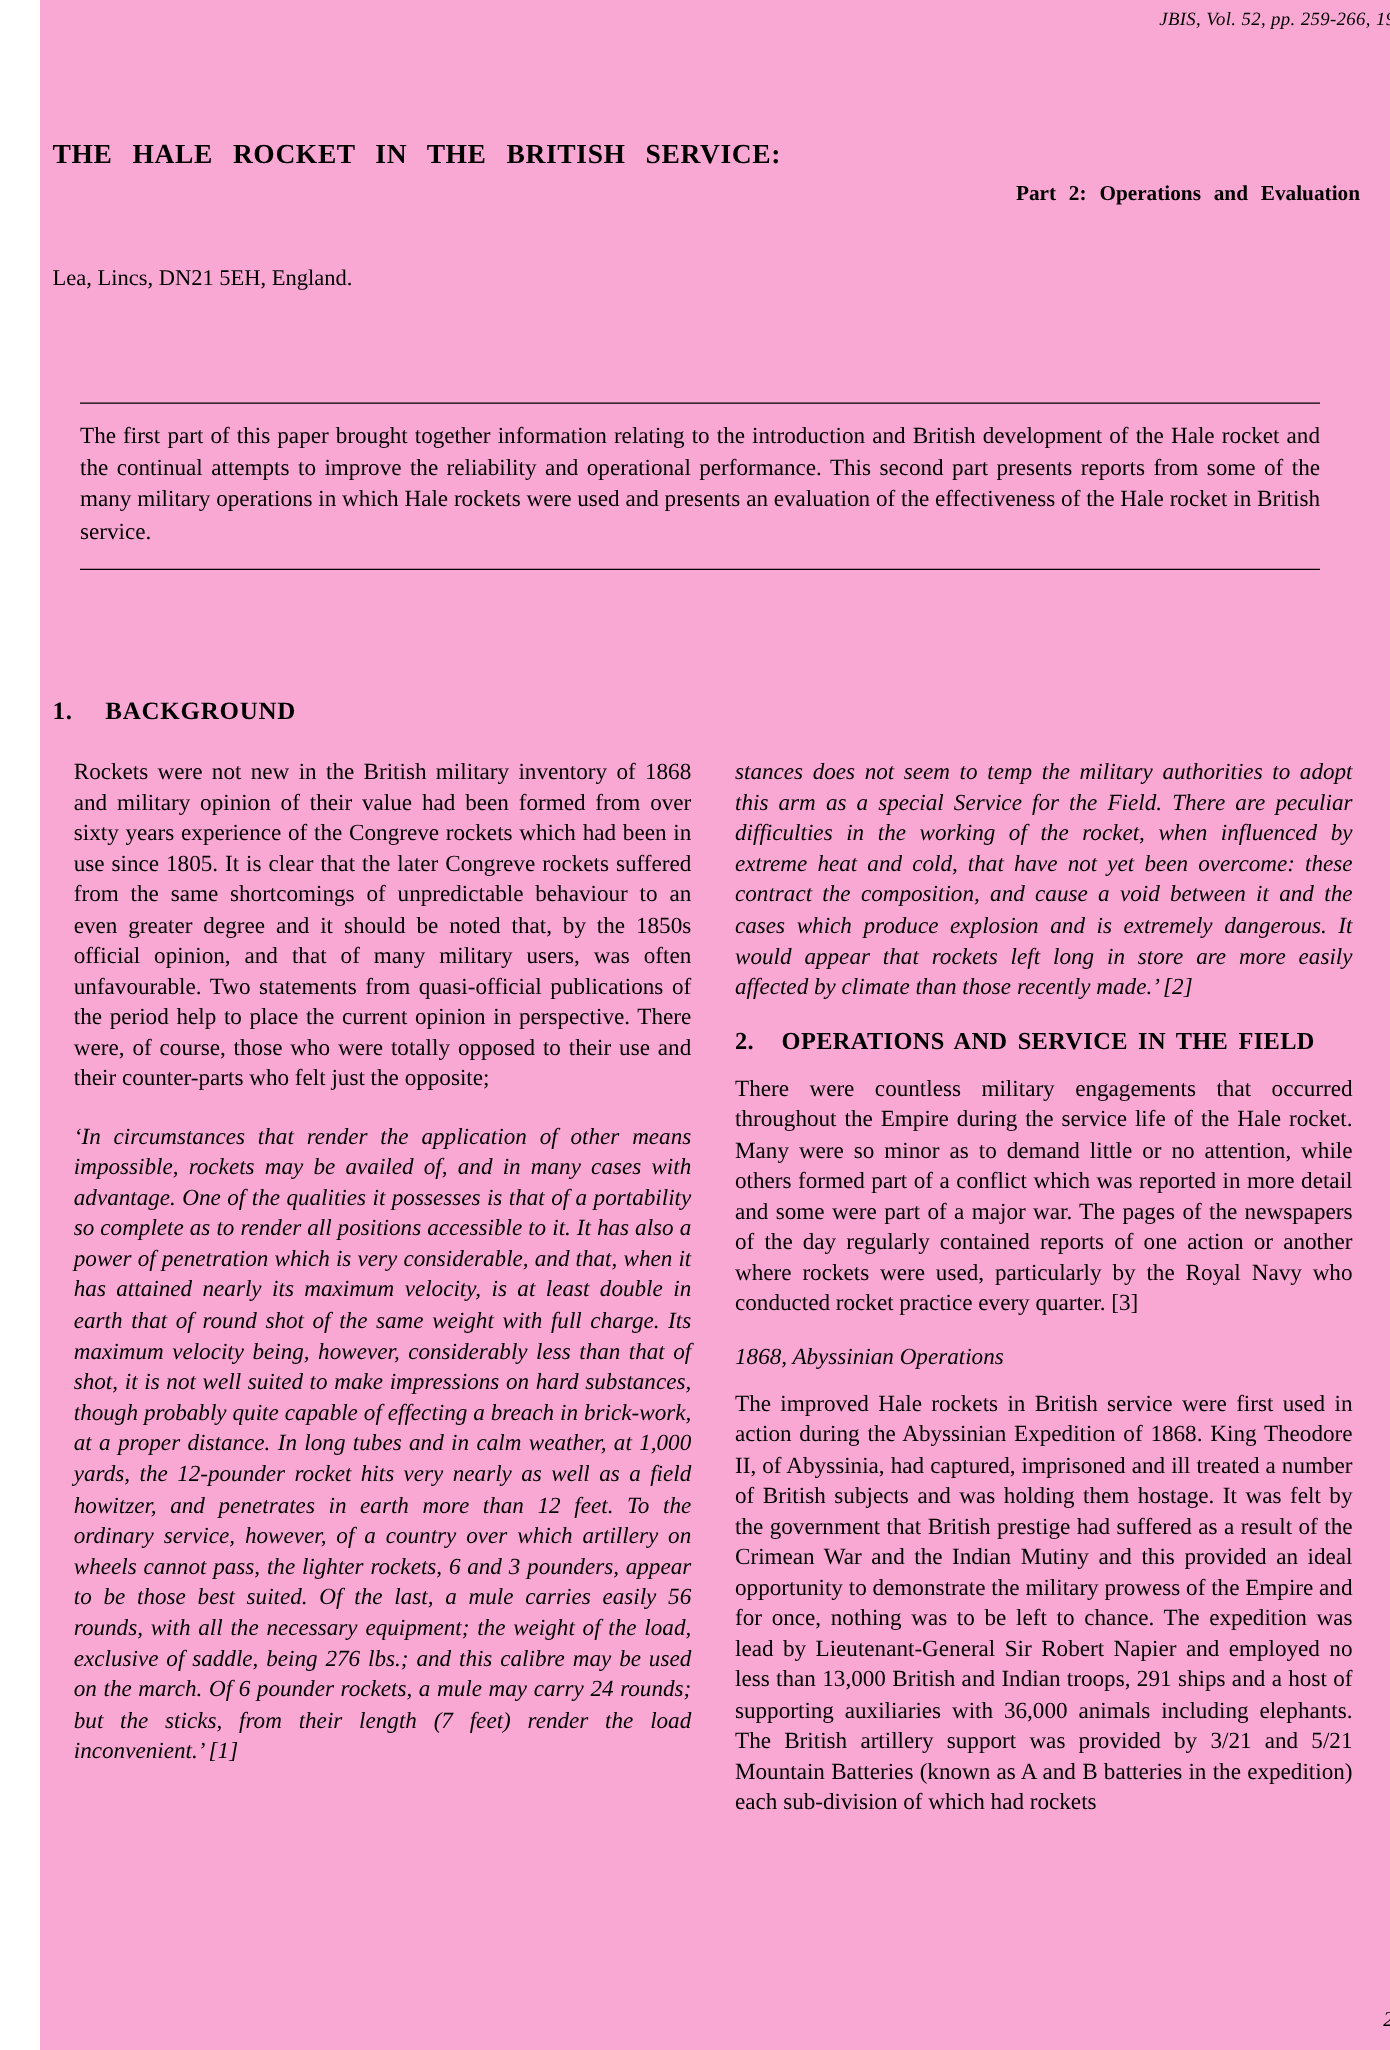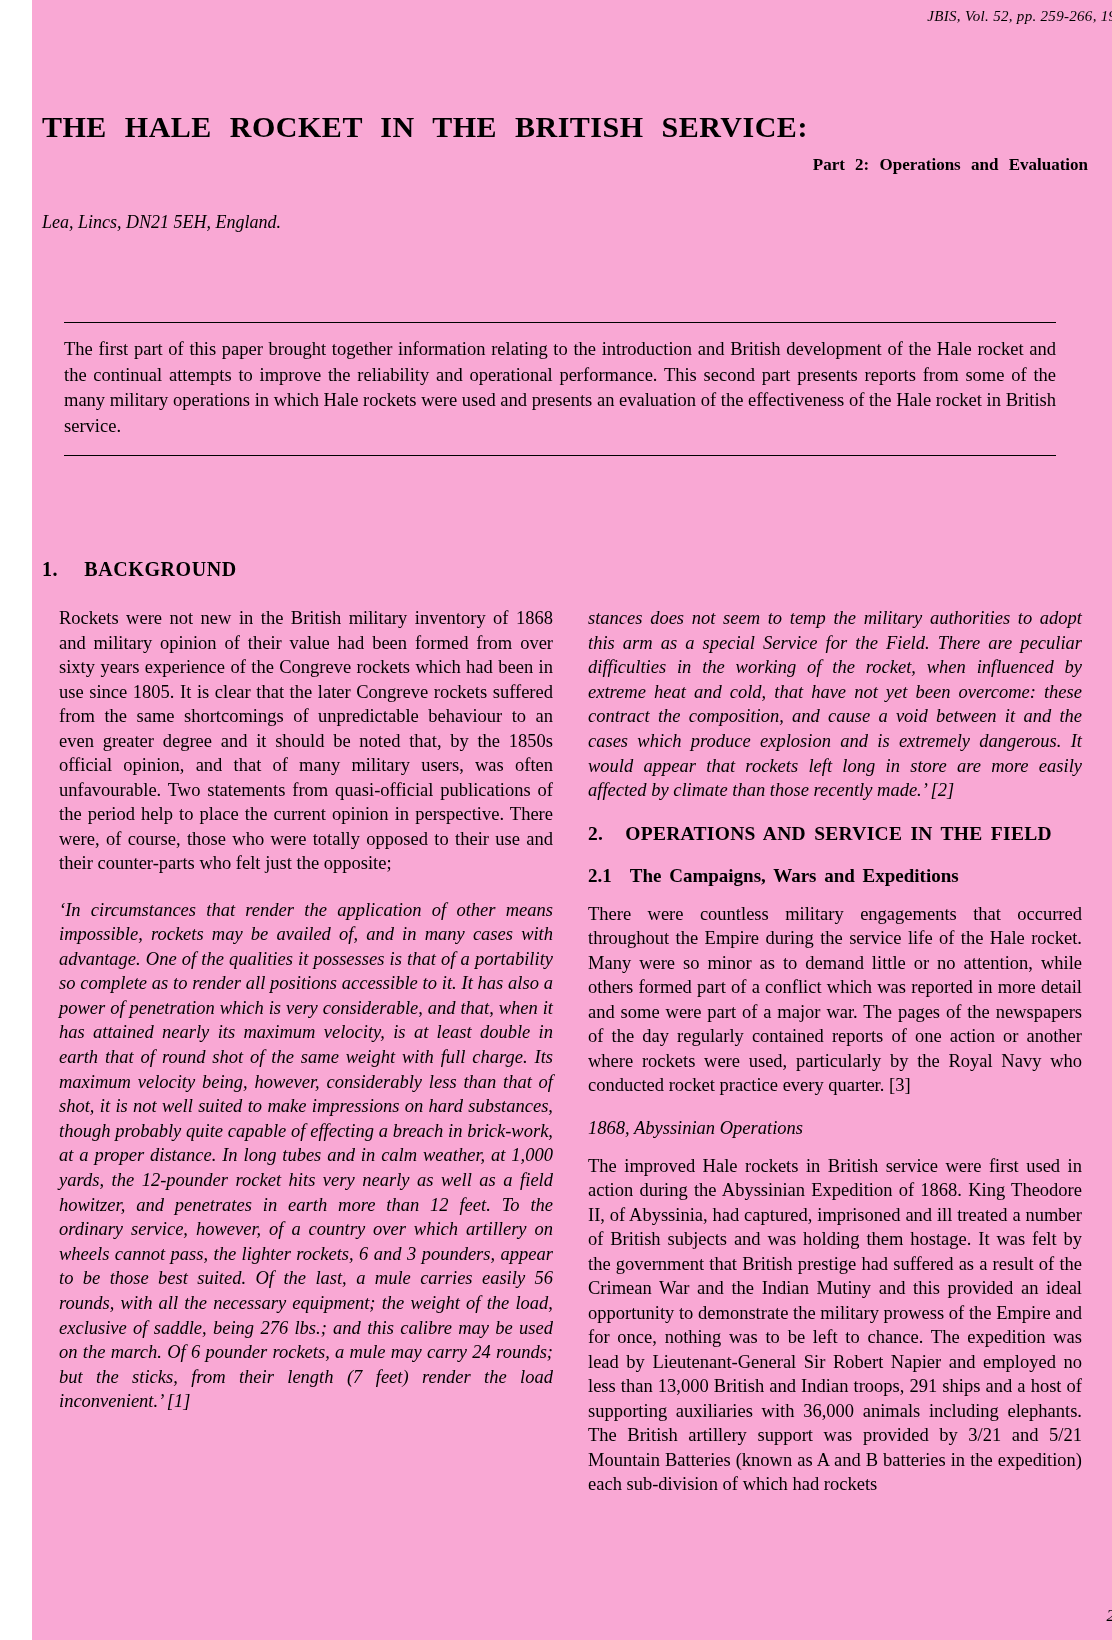--- a/index.html
+++ b/index.html
@@ -27,21 +27,21 @@
     font-size: 15px;
     letter-spacing: 0.3px;
   }
   .title-block {
     position: absolute;
     top: 110px;
     left: 10px;
     width: 1046px;
   }
   .title-main {
-    font-size: 30px;
+    font-size: 22px;
     font-weight: bold;
     letter-spacing: 0.5px;
     word-spacing: 10px;
     line-height: 1.15;
   }
   .title-sub {
     margin-top: 10px;
     text-align: right;
     font-size: 17px;
     font-weight: bold;
@@ -52,21 +52,20 @@
     top: 210px;
     left: 10px;
     width: 700px;
     font-size: 18px;
     line-height: 1.35;
   }
   .author-name {
     font-size: 18px;
   }
   .author-affil {
-    font-style: italic;
     font-size: 18px;
   }
   .abstract-wrap {
     position: absolute;
     top: 322px;
     left: 32px;
     width: 992px;
   }
   .rule {
     border: 0;
@@ -183,23 +182,20 @@
       <p class="quote">‘In circumstances that render the application of other means impossible, rockets may be availed of, and in many cases with advantage. One of the qualities it possesses is that of a portability so complete as to render all positions accessible to it. It has also a power of penetration which is very considerable, and that, when it has attained nearly its maximum velocity, is at least double in earth that of round shot of the same weight with full charge. Its maximum velocity being, however, considerably less than that of shot, it is not well suited to make impressions on hard substances, though probably quite capable of effecting a breach in brick-work, at a proper distance. In long tubes and in calm weather, at 1,000 yards, the 12-pounder rocket hits very nearly as well as a field howitzer, and penetrates in earth more than 12 feet. To the ordinary service, however, of a country over which artillery on wheels cannot pass, the lighter rockets, 6 and 3 pounders, appear to be those best suited. Of the last, a mule carries easily 56 rounds, with all the necessary equipment; the weight of the load, exclusive of saddle, being 276 lbs.; and this calibre may be used on the march. Of 6 pounder rockets, a mule may carry 24 rounds; but the sticks, from their length (7 feet) render the load inconvenient.’ [1]</p>
     </div>
 
     <div class="col col-right">
       <p class="quote" style="margin-top:0">stances does not seem to temp the military authorities to adopt this arm as a special Service for the Field. There are peculiar difficulties in the working of the rocket, when influenced by extreme heat and cold, that have not yet been overcome: these contract the composition, and cause a void between it and the cases which produce explosion and is extremely dangerous. It would appear that rockets left long in store are more easily affected by climate than those recently made.’ [2]</p>
 
       <p class="sub-head">
         <span class="num">2.</span><span>OPERATIONS  AND  SERVICE  IN  THE  FIELD</span>
       </p>
 
-      <p class="sub-head2">
-        <span class="num">2.1</span><span>The  Campaigns,  Wars  and  Expeditions</span>
-      </p>
 
       <p class="body" style="margin-top:15px">There were countless military engagements that occurred throughout the Empire during the service life of the Hale rocket. Many were so minor as to demand little or no attention, while others formed part of a conflict which was reported in more detail and some were part of a major war. The pages of the newspapers of the day regularly contained reports of one action or another where rockets were used, particularly by the Royal Navy who conducted rocket practice every quarter. [3]</p>
 
       <p class="italic-head">1868, Abyssinian Operations</p>
 
       <p class="body" style="margin-top:15px">The improved Hale rockets in British service were first used in action during the Abyssinian Expedition of 1868. King Theodore II, of Abyssinia, had captured, imprisoned and ill treated a number of British subjects and was holding them hostage. It was felt by the government that British prestige had suffered as a result of the Crimean War and the Indian Mutiny and this provided an ideal opportunity to demonstrate the military prowess of the Empire and for once, nothing was to be left to chance. The expedition was lead by Lieutenant-General Sir Robert Napier and employed no less than 13,000 British and Indian troops, 291 ships and a host of supporting auxiliaries with 36,000 animals including elephants. The British artillery support was provided by 3/21 and 5/21 Mountain Batteries (known as A and B batteries in the expedition) each sub-division of which had rockets</p>
     </div>
 
   </div>
 

